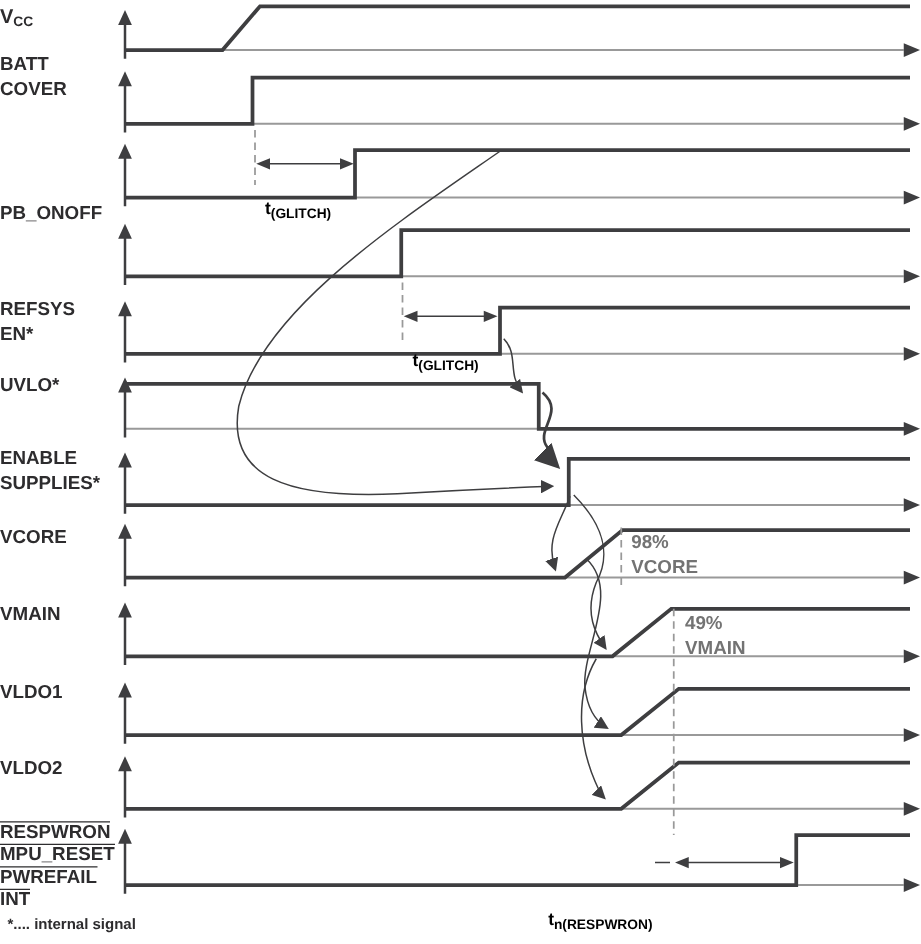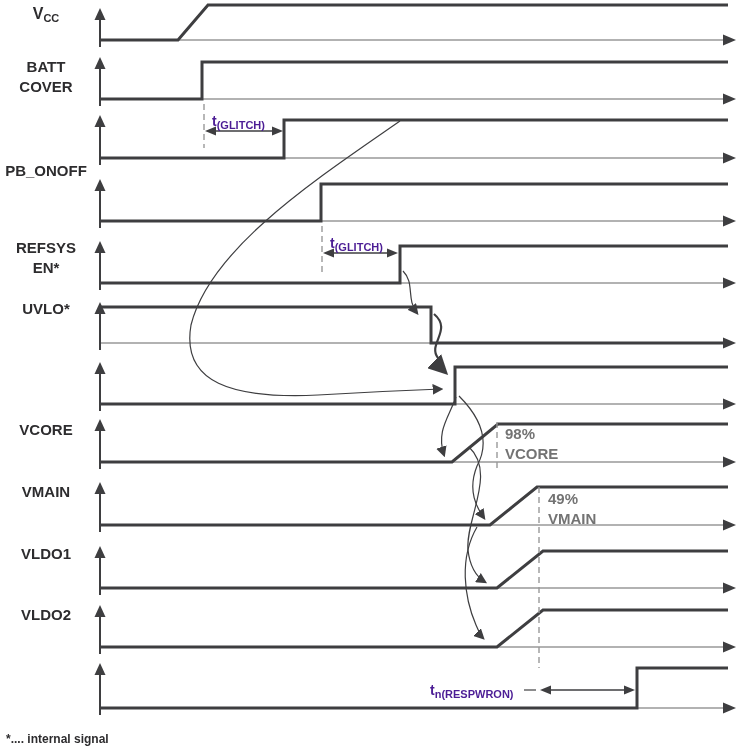--- a/index.html
+++ b/index.html
@@ -2,27 +2,27 @@
 <html><head>
 <meta charset="utf-8">
 <style>
   html,body{margin:0;padding:0;background:#ffffff;}
   #stage{
     position:relative;width:737px;height:755px;background:#ffffff;overflow:hidden;
     font-family:"Liberation Sans", sans-serif;
   }
   #gfx{position:absolute;left:0;top:0;}
   .siglabel{
-    position:absolute;left:0;width:92px;text-align:center;
+    position:absolute;left:0;width:92px;text-align:left;
     font-weight:bold;font-size:15px;line-height:20px;color:#2d2c2e;
     letter-spacing:0px;white-space:nowrap;
   }
   .sub{font-size:11px;vertical-align:-3px;font-weight:bold;}
   .tlabel{
-    position:absolute;font-weight:bold;font-size:14px;color:#4c1d95;white-space:nowrap;
+    position:absolute;font-weight:bold;font-size:14px;color:#000000;white-space:nowrap;margin-top:45px;
   }
   .thresh{
     position:absolute;font-weight:bold;font-size:15px;line-height:20px;color:#737373;white-space:nowrap;
   }
   .resetgroup{line-height:18px;}
   .resetgroup span{display:inline-block;border-top:1.6px solid #2d2c2e;line-height:16px;}
   .footnote{
     position:absolute;font-weight:bold;font-size:12px;color:#2d2c2e;white-space:nowrap;
   }
 </style>
@@ -115,67 +115,77 @@
       <path d="M403,271 C415,283 406,299 417,313" fill="none" stroke="#3e3e40" stroke-width="1.2" marker-end="url(#arr)"></path>
       <path d="M434,314 C453,330 427,344 438,358 C445,366 442,369 445,372" fill="none" stroke="#3e3e40" stroke-width="2.2" marker-end="url(#arr)"></path>
       <path d="M456,397 C449,417 436,431 444,455" fill="none" stroke="#3e3e40" stroke-width="1.2" marker-end="url(#arr)"></path>
       <path d="M459,396 C483,420 489,444 477,466 C467,491 477,508 484,518" fill="none" stroke="#3e3e40" stroke-width="1.2" marker-end="url(#arr)"></path>
       <path d="M469,447 C497,473 465,520 468,550 C470,568 477,577 485,582" fill="none" stroke="#3e3e40" stroke-width="1.2" marker-end="url(#arr)"></path>
       <path d="M477,527 C459,558 464,597 476,625 C479,632 481,636 483,638" fill="none" stroke="#3e3e40" stroke-width="1.2" marker-end="url(#arr)"></path>
     </svg>
 
   <div class="siglabel" style="top:4px"><span style="font-size:16px">V</span><span class="sub">CC</span></div>
 
-  <div class="siglabel" style="top:57px">
+  <div class="siglabel" style="top:42px">
     <div>BATT</div>
     <div>COVER</div>
   </div>
 
 
   <div class="siglabel" style="top:161px">
     <div>PB_ONOFF</div>
   </div>
 
   <div class="siglabel" style="top:238px">
     <div>REFSYS</div>
     <div>EN*</div>
   </div>
 
   <div class="siglabel" style="top:299px">
     <div>UVLO*</div>
   </div>
 
+  <div class="siglabel" style="top:357px">
+    <div>ENABLE</div>
+    <div>SUPPLIES*</div>
+  </div>
 
   <div class="siglabel" style="top:420px">
     <div>VCORE</div>
   </div>
 
   <div class="siglabel" style="top:482px">
     <div>VMAIN</div>
   </div>
 
   <div class="siglabel" style="top:544px">
     <div>VLDO1</div>
   </div>
 
   <div class="siglabel" style="top:605px">
     <div>VLDO2</div>
   </div>
 
+  <div class="siglabel resetgroup" style="top:657px">
+    <div><span>RESPWRON</span></div>
+    <div><span>MPU_RESET</span></div>
+    <div><span>PWREFAIL</span></div>
+    <div><span>INT</span></div>
+  </div>
 
   <div class="tlabel" style="left:212px;top:113px"><span>t</span><span class="sub">(GLITCH)</span></div>
 
   <div class="tlabel" style="left:330px;top:235px"><span>t</span><span class="sub">(GLITCH)</span></div>
 
   <div class="thresh" style="left:505px;top:424px">
     <div>98%</div>
     <div>VCORE</div>
   </div>
 
   <div class="thresh" style="left:548px;top:489px">
     <div>49%</div>
     <div>VMAIN</div>
   </div>
 
-  <div class="tlabel" style="left:430px;top:682px;width:92px;"><span>t</span><span class="sub">n(RESPWRON)</span></div>
+  <div class="tlabel" style="left:430px;top:682px;width:92px;text-align:right"><span>t</span><span class="sub">n(RESPWRON)</span></div>
 
   <div class="footnote" style="left:6px;top:732px">*.... internal signal</div>
 </div>
 
 </body></html>

